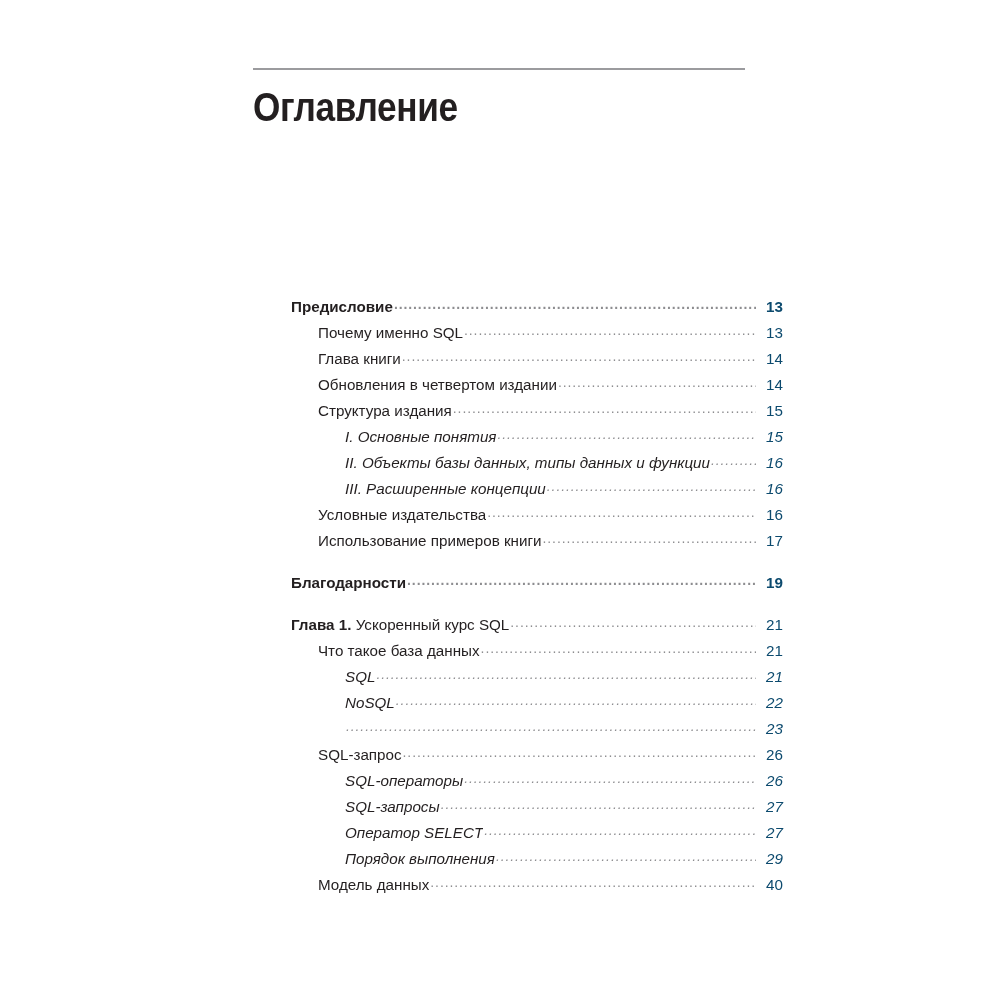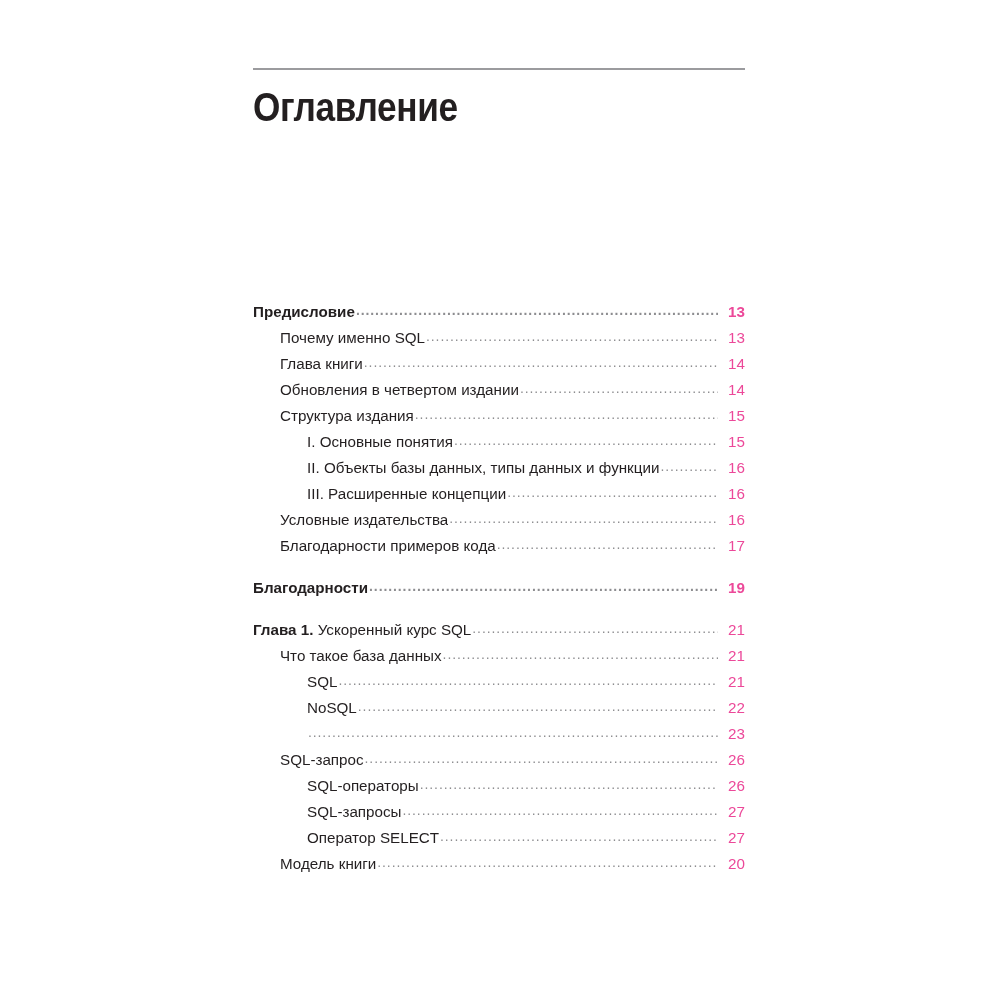--- a/index.html
+++ b/index.html
@@ -53,27 +53,28 @@
   
   .toc {
     position: absolute;
     left: 253px;
     top: 298px;
     width: 492px;
   }
 
   .toc-entry {
     display: flex;
-    align-items: center;
+    align-items: flex-start;
     width: 100%;
     height: 26px;
     box-sizing: border-box;
     font-size: 15.2px;
     color: #231f20;
     white-space: nowrap;
+    margin-left: 38px;
   }
 
   .toc-entry .label {
     flex: 0 1 auto;
     overflow: hidden;
     text-overflow: clip;
   }
   .toc-entry .label .chapter-no { font-weight: 700; }
 
   .toc-entry .leader {
@@ -94,27 +95,27 @@
     letter-spacing: 0.9px;
     font-size: 14px;
     color: #8d8d90;
   }
 
   .toc-entry .pageno {
     flex: 0 0 auto;
     width: 26px;
     text-align: right;
     font-size: 15.2px;
-    color: #ec4899;
+    color: #0c4a6e;
   }
 
   
   .lvl-1 { padding-left: 0px;  font-weight: 700; }
   .lvl-2 { padding-left: 27px; font-weight: 400; }
-  .lvl-3 { padding-left: 54px; font-weight: 400; }
+  .lvl-3 { padding-left: 54px; font-weight: 400; font-style: italic; }
 
   .lvl-1.mixed { font-weight: 400; }
 
   .gap-before { margin-top: 16px; }
 </style>
 </head>
 <body>
 
 <div class="page">
 
@@ -163,21 +164,21 @@
         <span class="label"><span>III. Расширенные концепции</span></span>
         <span class="leader"></span>
         <span class="pageno">16</span>
       </div>
       <div class="toc-entry lvl-2">
         <span class="label"><span>Условные издательства</span></span>
         <span class="leader"></span>
         <span class="pageno">16</span>
       </div>
       <div class="toc-entry lvl-2">
-        <span class="label"><span>Благодарности примеров кода</span></span>
+        <span class="label"><span>Использование примеров книги</span></span>
         <span class="leader"></span>
         <span class="pageno">17</span>
       </div>
       <div class="toc-entry lvl-1 gap-before">
         <span class="label"><span>Благодарности</span></span>
         <span class="leader"></span>
         <span class="pageno">19</span>
       </div>
       <div class="toc-entry lvl-1 gap-before mixed">
         <span class="label"><span class="chapter-no">Глава 1.</span> <span>Ускоренный курс SQL</span></span>
@@ -216,20 +217,25 @@
       <div class="toc-entry lvl-3">
         <span class="label"><span>SQL-запросы</span></span>
         <span class="leader"></span>
         <span class="pageno">27</span>
       </div>
       <div class="toc-entry lvl-3">
         <span class="label"><span>Оператор SELECT</span></span>
         <span class="leader"></span>
         <span class="pageno">27</span>
       </div>
-      <div class="toc-entry lvl-2">
-        <span class="label"><span>Модель книги</span></span>
-        <span class="leader"></span>
-        <span class="pageno">20</span>
+      <div class="toc-entry lvl-3">
+        <span class="label"><span>Порядок выполнения</span></span>
+        <span class="leader"></span>
+        <span class="pageno">29</span>
+      </div>
+      <div class="toc-entry lvl-2">
+        <span class="label"><span>Модель данных</span></span>
+        <span class="leader"></span>
+        <span class="pageno">40</span>
       </div>
     </div>
 
 </div>
 
 </body></html>

